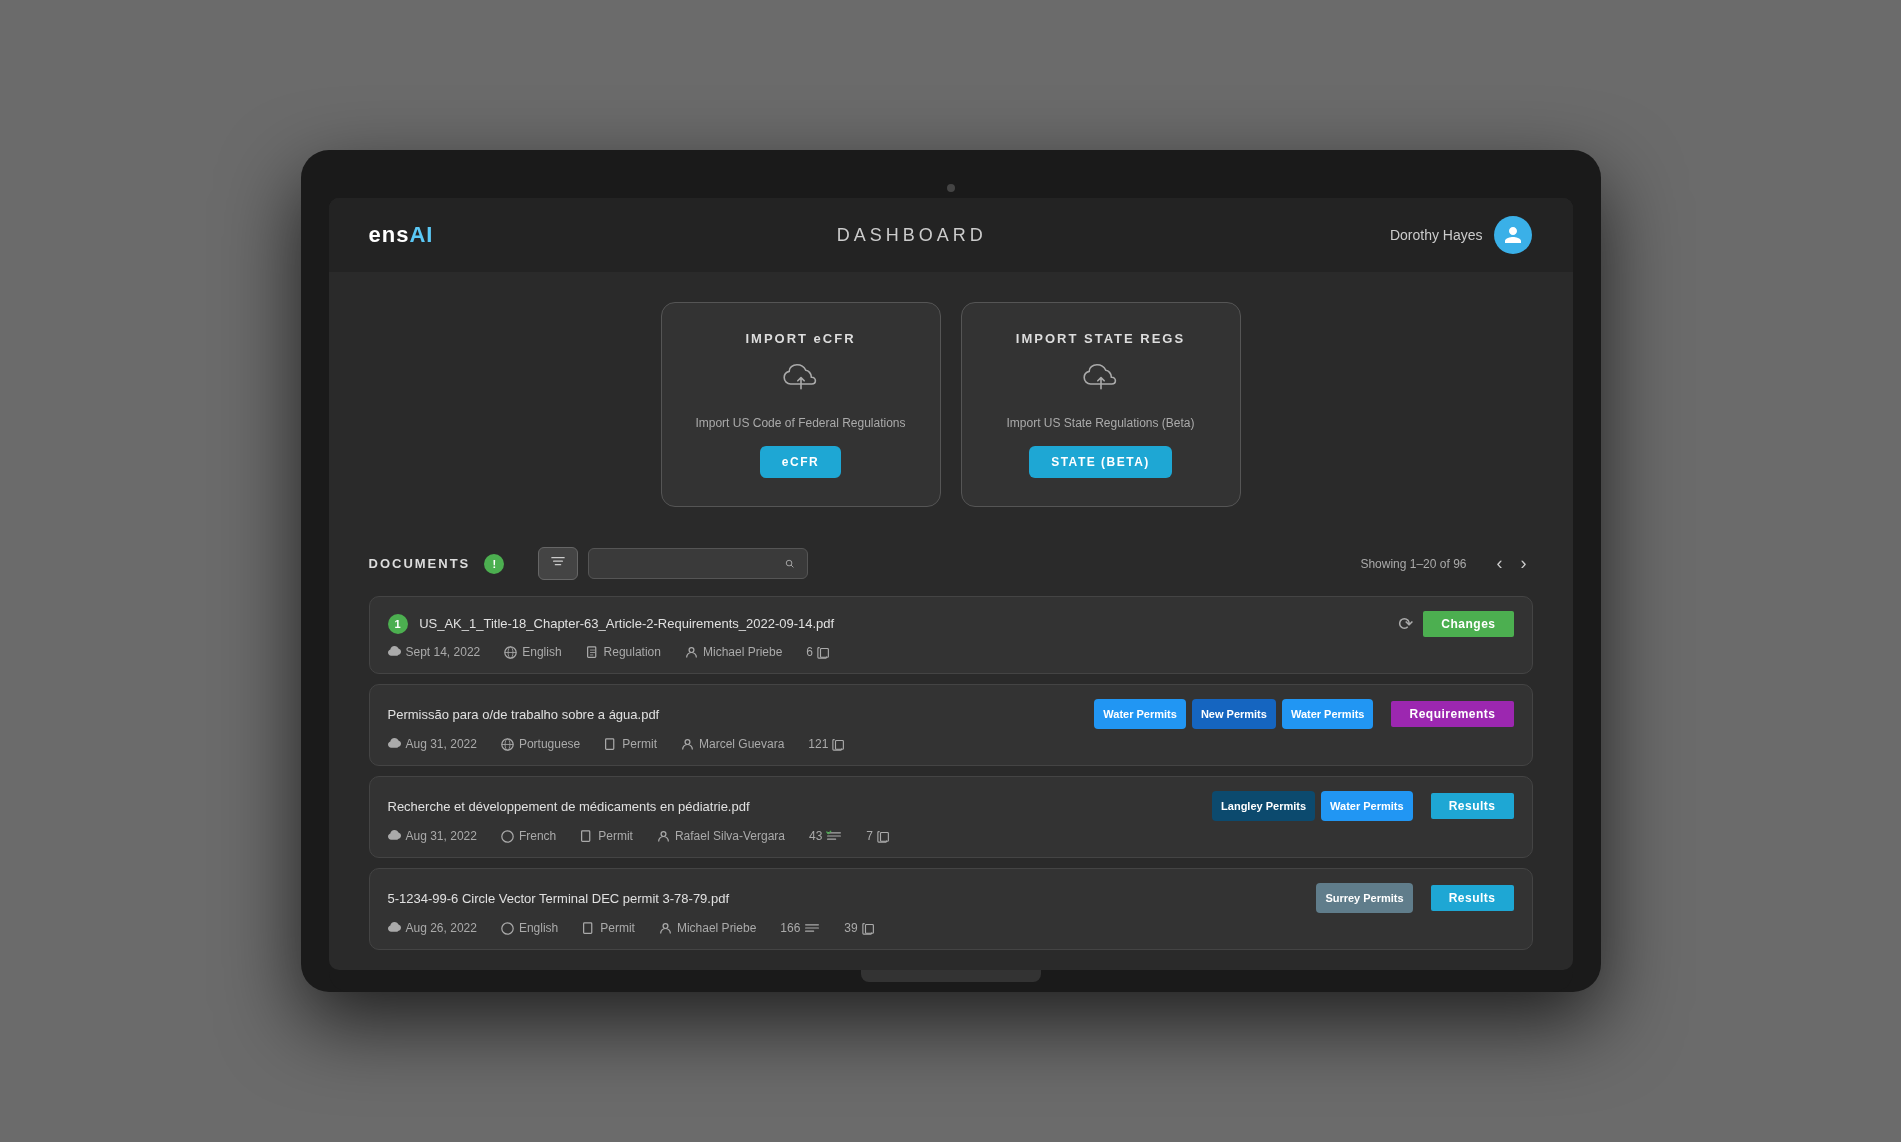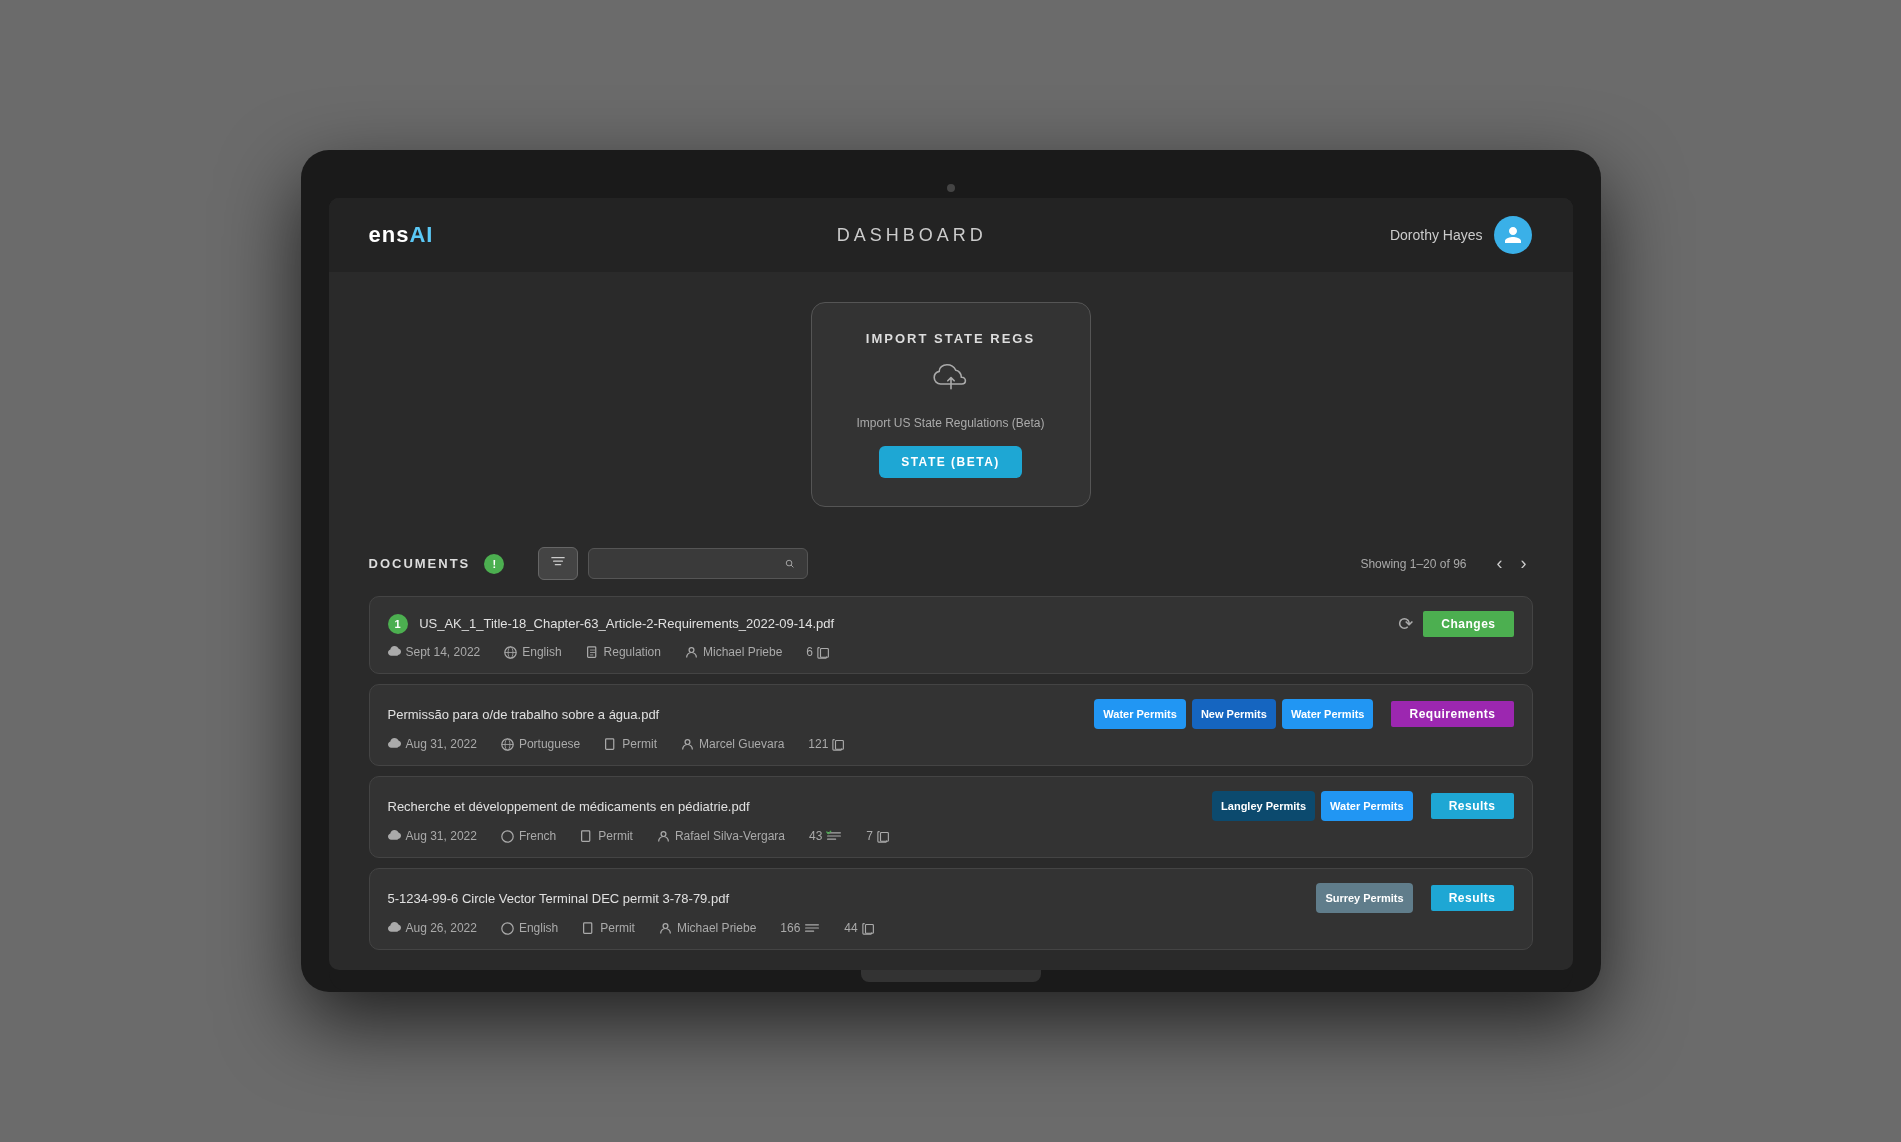--- a/index.html
+++ b/index.html
@@ -364,20 +364,31 @@
             <svg width="20" height="20" viewBox="0 0 24 24" fill="white">
                 <path d="M12 12c2.7 0 4.8-2.1 4.8-4.8S14.7 2.4 12 2.4 7.2 4.5 7.2 7.2 9.3 12 12 12zm0 2.4c-3.2 0-9.6 1.6-9.6 4.8v2.4h19.2v-2.4c0-3.2-6.4-4.8-9.6-4.8z"></path>
               </svg>
           </div>
         </div>
       </div>
 
       <div class="cards-section">
 
 
+        <div class="upload-card">
+          <div class="card-title">IMPORT eCFR</div>
+          <div class="cloud-icon">
+            <svg width="40" height="32" viewBox="0 0 50 40" fill="none">
+              <path d="M38 30H12C7.6 30 4 26.4 4 22c0-3.8 2.6-7 6.2-7.8C10.1 9.5 14.6 6 20 6c4.8 0 9 2.8 11 6.8C34.2 13 38 16.8 38 21.5c0 0 .3 0 .5 0C41 21.5 43 23.5 43 26s-2 4-4.5 4H38z" stroke="#aaa" stroke-width="2" fill="none"></path>
+              <path d="M25 36V22M21 26l4-4 4 4" stroke="#aaa" stroke-width="2" stroke-linecap="round" stroke-linejoin="round"></path>
+            </svg>
+          </div>
+          <div class="card-desc">Import US Code of Federal Regulations</div>
+          <button class="card-btn">eCFR</button>
+        </div>
 
         <div class="upload-card">
           <div class="card-title">IMPORT STATE REGS</div>
           <div class="cloud-icon">
             <svg width="40" height="32" viewBox="0 0 50 40" fill="none">
               <path d="M38 30H12C7.6 30 4 26.4 4 22c0-3.8 2.6-7 6.2-7.8C10.1 9.5 14.6 6 20 6c4.8 0 9 2.8 11 6.8C34.2 13 38 16.8 38 21.5c0 0 .3 0 .5 0C41 21.5 43 23.5 43 26s-2 4-4.5 4H38z" stroke="#aaa" stroke-width="2" fill="none"></path>
               <path d="M25 36V22M21 26l4-4 4 4" stroke="#aaa" stroke-width="2" stroke-linecap="round" stroke-linejoin="round"></path>
             </svg>
           </div>
           <div class="card-desc">Import US State Regulations (Beta)</div>
@@ -610,21 +621,21 @@
                   </svg>
                 <span>Michael Priebe</span>
               </div>
               <div class="check-count">
                 <span>166</span>
                 <svg width="16" height="12" viewBox="0 0 20 14" fill="none">
                   <path d="M2 3h16M2 7h16M2 11h10" stroke="#aaa" stroke-width="1.5" stroke-linecap="round"></path>
                 </svg>
               </div>
               <div class="copy-count">
-                <span>44</span>
+                <span>39</span>
                 <svg width="14" height="14" viewBox="0 0 16 16" fill="none">
                     <rect x="4" y="4" width="9" height="10" rx="1" stroke="#aaa" stroke-width="1.3"></rect>
                     <path d="M3 3H2a1 1 0 00-1 1v10a1 1 0 001 1h8a1 1 0 001-1v-1" stroke="#aaa" stroke-width="1.3"></path>
                   </svg>
               </div>
             </div>
           </div>
 
         </div>
       </div>

